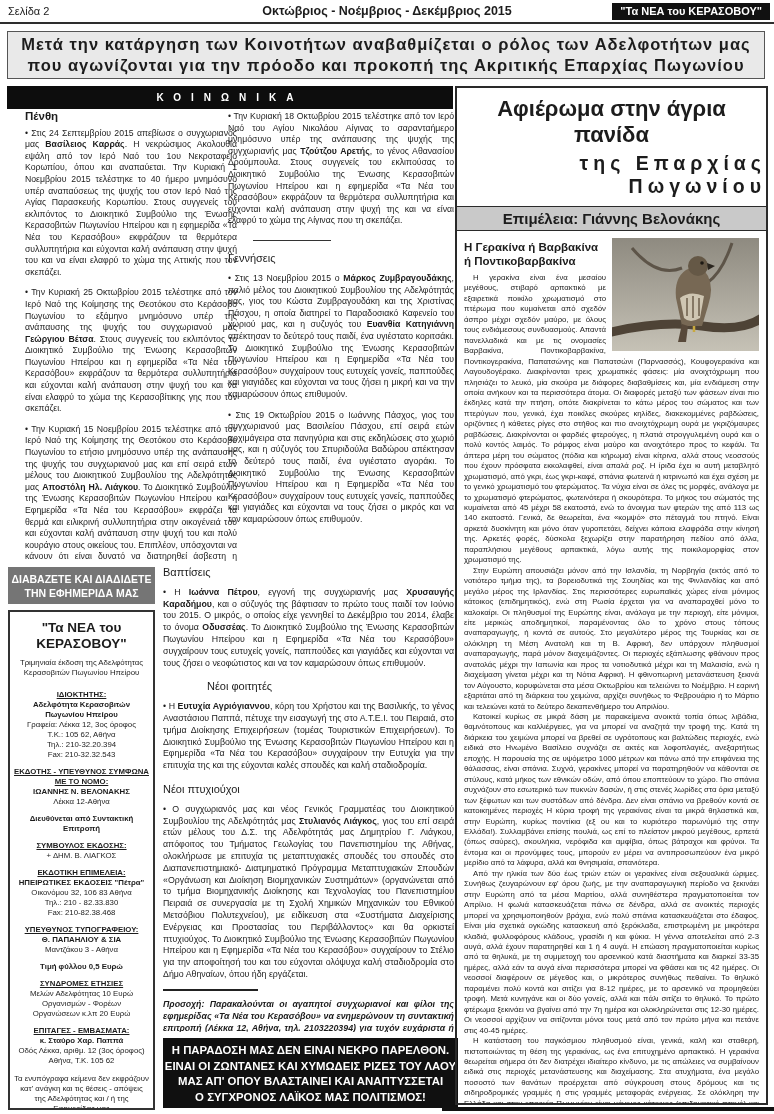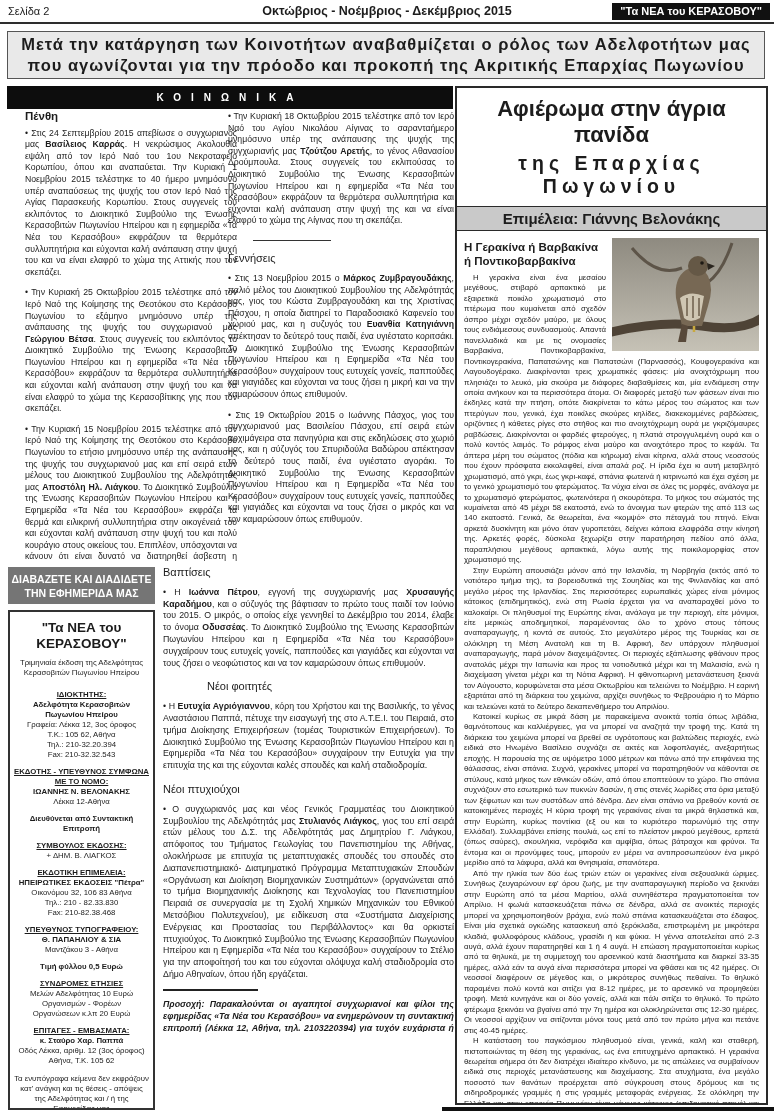--- a/index.html
+++ b/index.html
@@ -40,21 +40,21 @@
   
   .col-midbot{left:163px;top:567px;width:291px;height:465px;font-size:8.8px;line-height:11.8px;overflow:hidden;}
   .col-midbot p{margin:0 0 8px 0;}
   .hr2{width:95px;height:2.5px;background:#222;margin:6px 0 8px 0;}
   .notice{font-weight:bold;font-style:italic;}
   .motto{left:163px;top:1038px;width:295px;height:70px;background:#101010;color:#fff;text-align:center;
          font-weight:bold;font-size:11.4px;line-height:15.5px;padding-top:5px;box-sizing:border-box;}
   
   .feature{left:455px;top:86px;width:313px;height:1019px;border:2px solid #2a2a2a;box-sizing:border-box;overflow:hidden;}
   .f-title1{text-align:center;font-weight:bold;font-size:22px;margin-top:8px;}
-  .f-title2{text-align:center;font-weight:bold;font-size:19.5px;letter-spacing:5px;margin-top:4px;margin-bottom:8px;}
+  .f-title2{text-align:right;font-weight:bold;font-size:19.5px;letter-spacing:5px;margin-top:4px;margin-bottom:8px;}
   .f-editor{background:#c9c9c9;border-top:1.5px solid #2a2a2a;border-bottom:1.5px solid #2a2a2a;
             text-align:center;font-weight:bold;font-size:15px;padding:3px 0;}
   .f-article{padding:7px 7px 0 7px;font-size:7.8px;line-height:10.45px;overflow:hidden;}
   .f-article p{margin:0;text-indent:9px;}
   .a-title{font-weight:bold;font-size:11.5px;line-height:14px;margin:2px 0 5px 0;}
   .photo{float:right;width:147px;height:113px;margin:0 0 4px 6px;background:#a9a49a;}
   .bottom-rule{left:442px;top:1107px;width:332px;height:4px;background:#111;}
 </style>
 </head>
 <body>
@@ -129,20 +129,26 @@
     <div class="sec-h2">Βαπτίσεις</div>
     <p>• Η <b>Ιωάννα Πέτρου</b>, εγγονή της συγχωριανής μας <b>Χρυσαυγής Καραδήμου</b>, και ο σύζυγός της βάφτισαν το πρώτο τους παιδί τον Ιούνιο του 2015. Ο μικρός, ο οποίος είχε γεννηθεί το Δεκέμβριο του 2014, έλαβε το όνομα <b>Οδυσσέας</b>. Το Διοικητικό Συμβούλιο της Ένωσης Κερασοβιτών Πωγωνίου Ηπείρου και η Εφημερίδα «Τα Νέα του Κερασόβου» συγχαίρουν τους ευτυχείς γονείς, παππούδες και γιαγιάδες και εύχονται να τους ζήσει ο νεοφώτιστος και να τον καμαρώσουν όπως επιθυμούν.</p>
     <div class="sec-h2" style="margin-top:12px;margin-left:44px;">Νέοι φοιτητές</div>
     <p>• Η <b>Ευτυχία Αγριόγιαννου</b>, κόρη του Χρήστου και της Βασιλικής, το γένος Αναστάσιου Παππά, πέτυχε την εισαγωγή της στο Α.Τ.Ε.Ι. του Πειραιά, στο τμήμα Διοίκησης Επιχειρήσεων (τομέας Τουριστικών Επιχειρήσεων). Το Διοικητικό Συμβούλιο της Ένωσης Κερασοβιτών Πωγωνίου Ηπείρου και η Εφημερίδα «Τα Νέα του Κερασόβου» συγχαίρουν την Ευτυχία για την επιτυχία της και της εύχονται καλές σπουδές και καλή σταδιοδρομία.</p>
     <div class="sec-h2" style="margin-top:12px;">Νέοι πτυχιούχοι</div>
     <p>• Ο συγχωριανός μας και νέος Γενικός Γραμματέας του Διοικητικού Συμβουλίου της Αδελφότητάς μας <b>Στυλιανός Λιάγκος</b>, γιος του επί σειρά ετών μέλους του Δ.Σ. της Αδελφότητάς μας Δημητρίου Γ. Λιάγκου, απόφοιτος του Τμήματος Γεωλογίας του Πανεπιστημίου της Αθήνας, ολοκλήρωσε με επιτυχία τις μεταπτυχιακές σπουδές του σπουδές στο Διαπανεπιστημιακό- Διατμηματικό Πρόγραμμα Μεταπτυχιακών Σπουδών «Οργάνωση και Διοίκηση Βιομηχανικών Συστημάτων» (οργανώνεται από το τμήμα Βιομηχανικής Διοίκησης και Τεχνολογίας του Πανεπιστημίου Πειραιά σε συνεργασία με τη Σχολή Χημικών Μηχανικών του Εθνικού Μετσόβιου Πολυτεχνείου), με ειδίκευση στα «Συστήματα Διαχείρισης Ενέργειας και Προστασίας του Περιβάλλοντος» και θα ορκιστεί πτυχιούχος. Το Διοικητικό Συμβούλιο της Ένωσης Κερασοβιτών Πωγωνίου Ηπείρου και η Εφημερίδα «Τα Νέα του Κερασόβου» συγχαίρουν το Στέλιο για την αποφοίτησή του και του εύχονται ολόψυχα καλή σταδιοδρομία στο Δήμο Αθηναίων, όπου ήδη εργάζεται.</p>
     <div class="hr2"></div>
     <p class="notice">Προσοχή: Παρακαλούνται οι αγαπητοί συγχωριανοί και φίλοι της εφημερίδας «Τα Νέα του Κερασόβου» να ενημερώνουν τη συντακτική επιτροπή (Λέκκα 12, Αθήνα, τηλ. 2103220394) για τυχόν ευχάριστα ή δυσάρεστα κοινωνικά γεγονότα στην οικογένειά τους καθώς και για τις επιτυχίες των παιδιών τους στην τριτοβάθμια εκπαίδευση.</p>
   </div>
 
+  <div class="abs motto">
+    <div>Η ΠΑΡΑΔΟΣΗ ΜΑΣ ΔΕΝ ΕΙΝΑΙ ΝΕΚΡΟ ΠΑΡΕΛΘΟΝ.</div>
+    <div>ΕΙΝΑΙ ΟΙ ΖΩΝΤΑΝΕΣ ΚΑΙ ΧΥΜΩΔΕΙΣ ΡΙΖΕΣ ΤΟΥ ΛΑΟΥ</div>
+    <div>ΜΑΣ ΑΠ' ΟΠΟΥ ΒΛΑΣΤΑΙΝΕΙ ΚΑΙ ΑΝΑΠΤΥΣΣΕΤΑΙ</div>
+    <div>Ο ΣΥΓΧΡΟΝΟΣ ΛΑΪΚΟΣ ΜΑΣ ΠΟΛΙΤΙΣΜΟΣ!</div>
+  </div>
 
   <div class="abs feature">
     <div class="f-title1">Αφιέρωμα στην άγρια πανίδα</div>
     <div class="f-title2">της Επαρχίας Πωγωνίου</div>
     <div class="f-editor">Επιμέλεια: Γιάννης Βελονάκης</div>
     <div class="f-article just">
       <div class="photo">
         <svg width="147" height="113" viewBox="0 0 147 113" xmlns="http://www.w3.org/2000/svg">
           <defs>
             <linearGradient id="bg" x1="0" y1="0" x2="0" y2="1">

